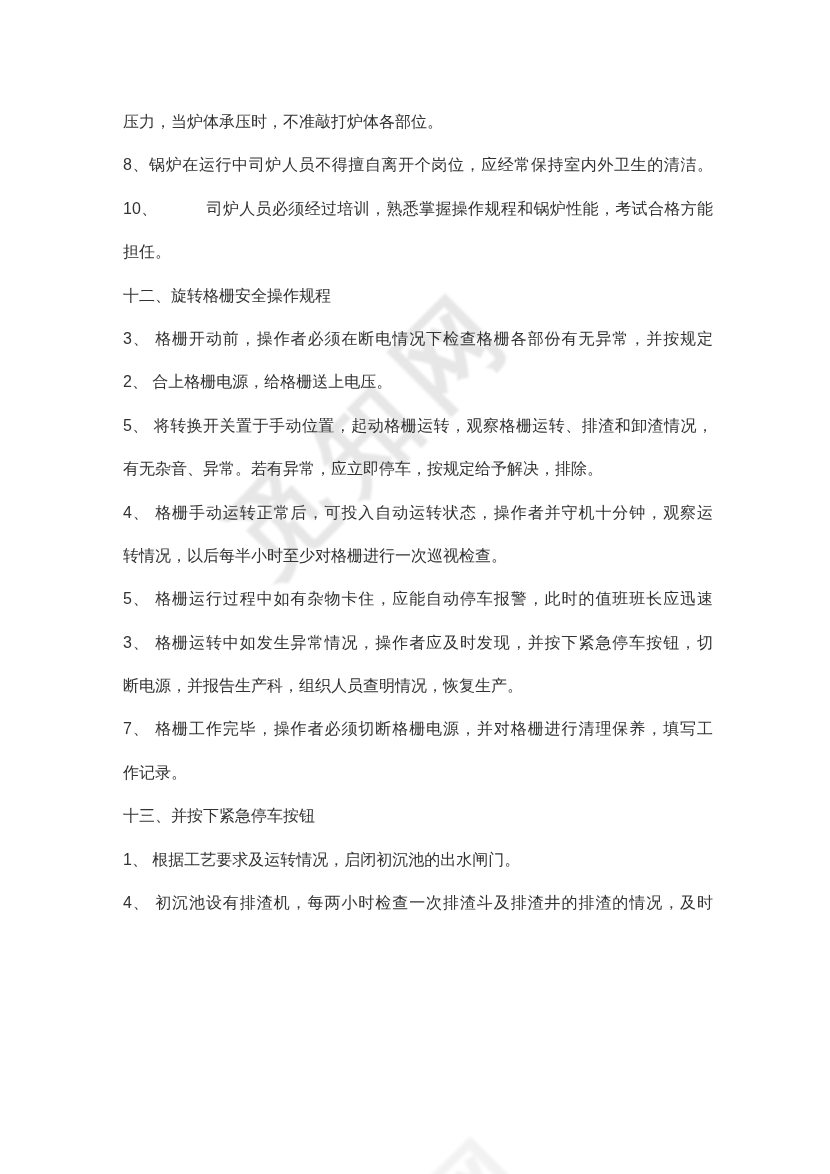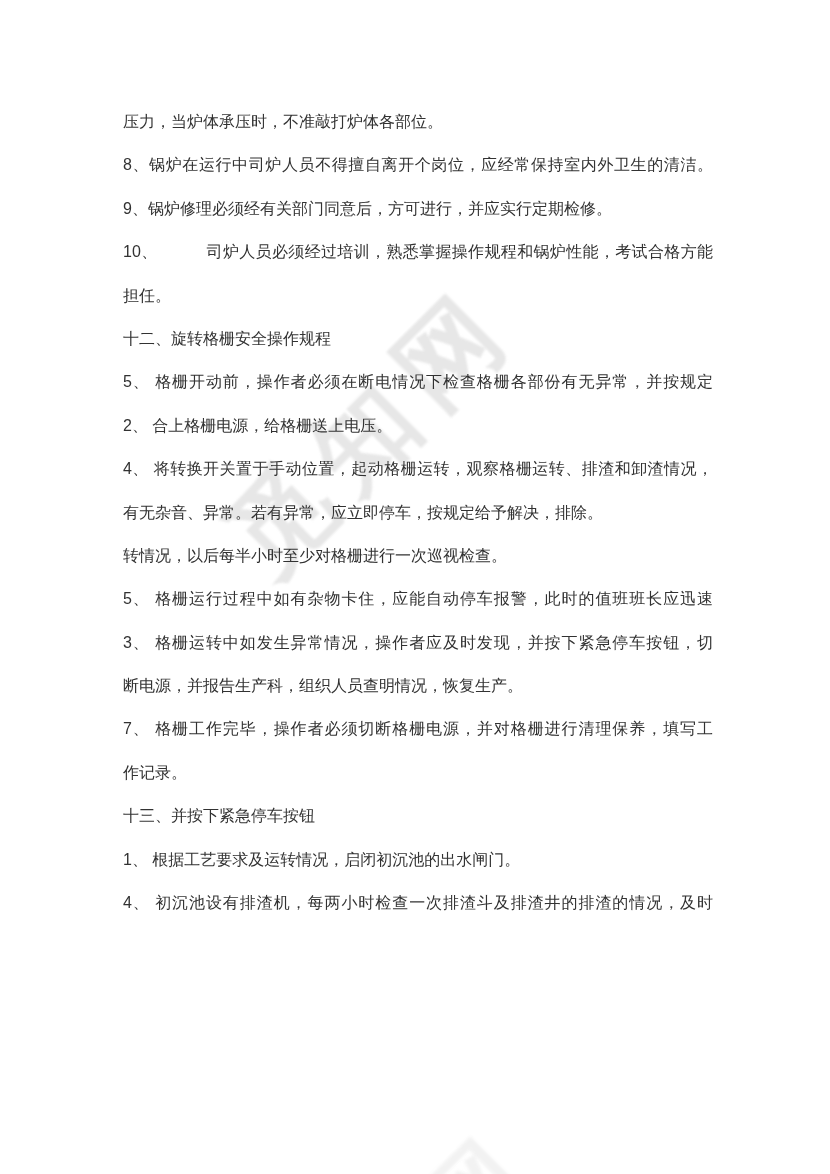--- a/index.html
+++ b/index.html
@@ -58,28 +58,28 @@
 </style>
 </head>
 <body>
 
 <div class="page">
   <div class="wm wm-main">觅知网</div>
   <div class="wm wm-bottom">觅知网</div>
   <div class="content">
       <div class="line">压力，当炉体承压时，不准敲打炉体各部位。</div>
       <div class="line justify">8、锅炉在运行中司炉人员不得擅自离开个岗位，应经常保持室内外卫生的清洁。</div>
-      <div class="line">9、锅炉修理必须经有关部门同意后，方可进行，并应实行定期检修。</div>
       <div class="line justify">10、　　　司炉人员必须经过培训，熟悉掌握操作规程和锅炉性能，考试合格方能</div>
       <div class="line">担任。</div>
       <div class="line">十二、旋转格栅安全操作规程</div>
-      <div class="line justify">5、 格栅开动前，操作者必须在断电情况下检查格栅各部份有无异常，并按规定</div>
+      <div class="line justify">3、 格栅开动前，操作者必须在断电情况下检查格栅各部份有无异常，并按规定</div>
       <div class="line">2、 合上格栅电源，给格栅送上电压。</div>
-      <div class="line justify">4、 将转换开关置于手动位置，起动格栅运转，观察格栅运转、排渣和卸渣情况，</div>
+      <div class="line justify">5、 将转换开关置于手动位置，起动格栅运转，观察格栅运转、排渣和卸渣情况，</div>
       <div class="line">有无杂音、异常。若有异常，应立即停车，按规定给予解决，排除。</div>
+      <div class="line justify">4、 格栅手动运转正常后，可投入自动运转状态，操作者并守机十分钟，观察运</div>
       <div class="line">转情况，以后每半小时至少对格栅进行一次巡视检查。</div>
       <div class="line justify">5、 格栅运行过程中如有杂物卡住，应能自动停车报警，此时的值班班长应迅速</div>
       <div class="line justify">3、 格栅运转中如发生异常情况，操作者应及时发现，并按下紧急停车按钮，切</div>
       <div class="line">断电源，并报告生产科，组织人员查明情况，恢复生产。</div>
       <div class="line justify">7、 格栅工作完毕，操作者必须切断格栅电源，并对格栅进行清理保养，填写工</div>
       <div class="line">作记录。</div>
       <div class="line">十三、并按下紧急停车按钮</div>
       <div class="line">1、 根据工艺要求及运转情况，启闭初沉池的出水闸门。</div>
       <div class="line justify">4、 初沉池设有排渣机，每两小时检查一次排渣斗及排渣井的排渣的情况，及时</div>
     </div>

